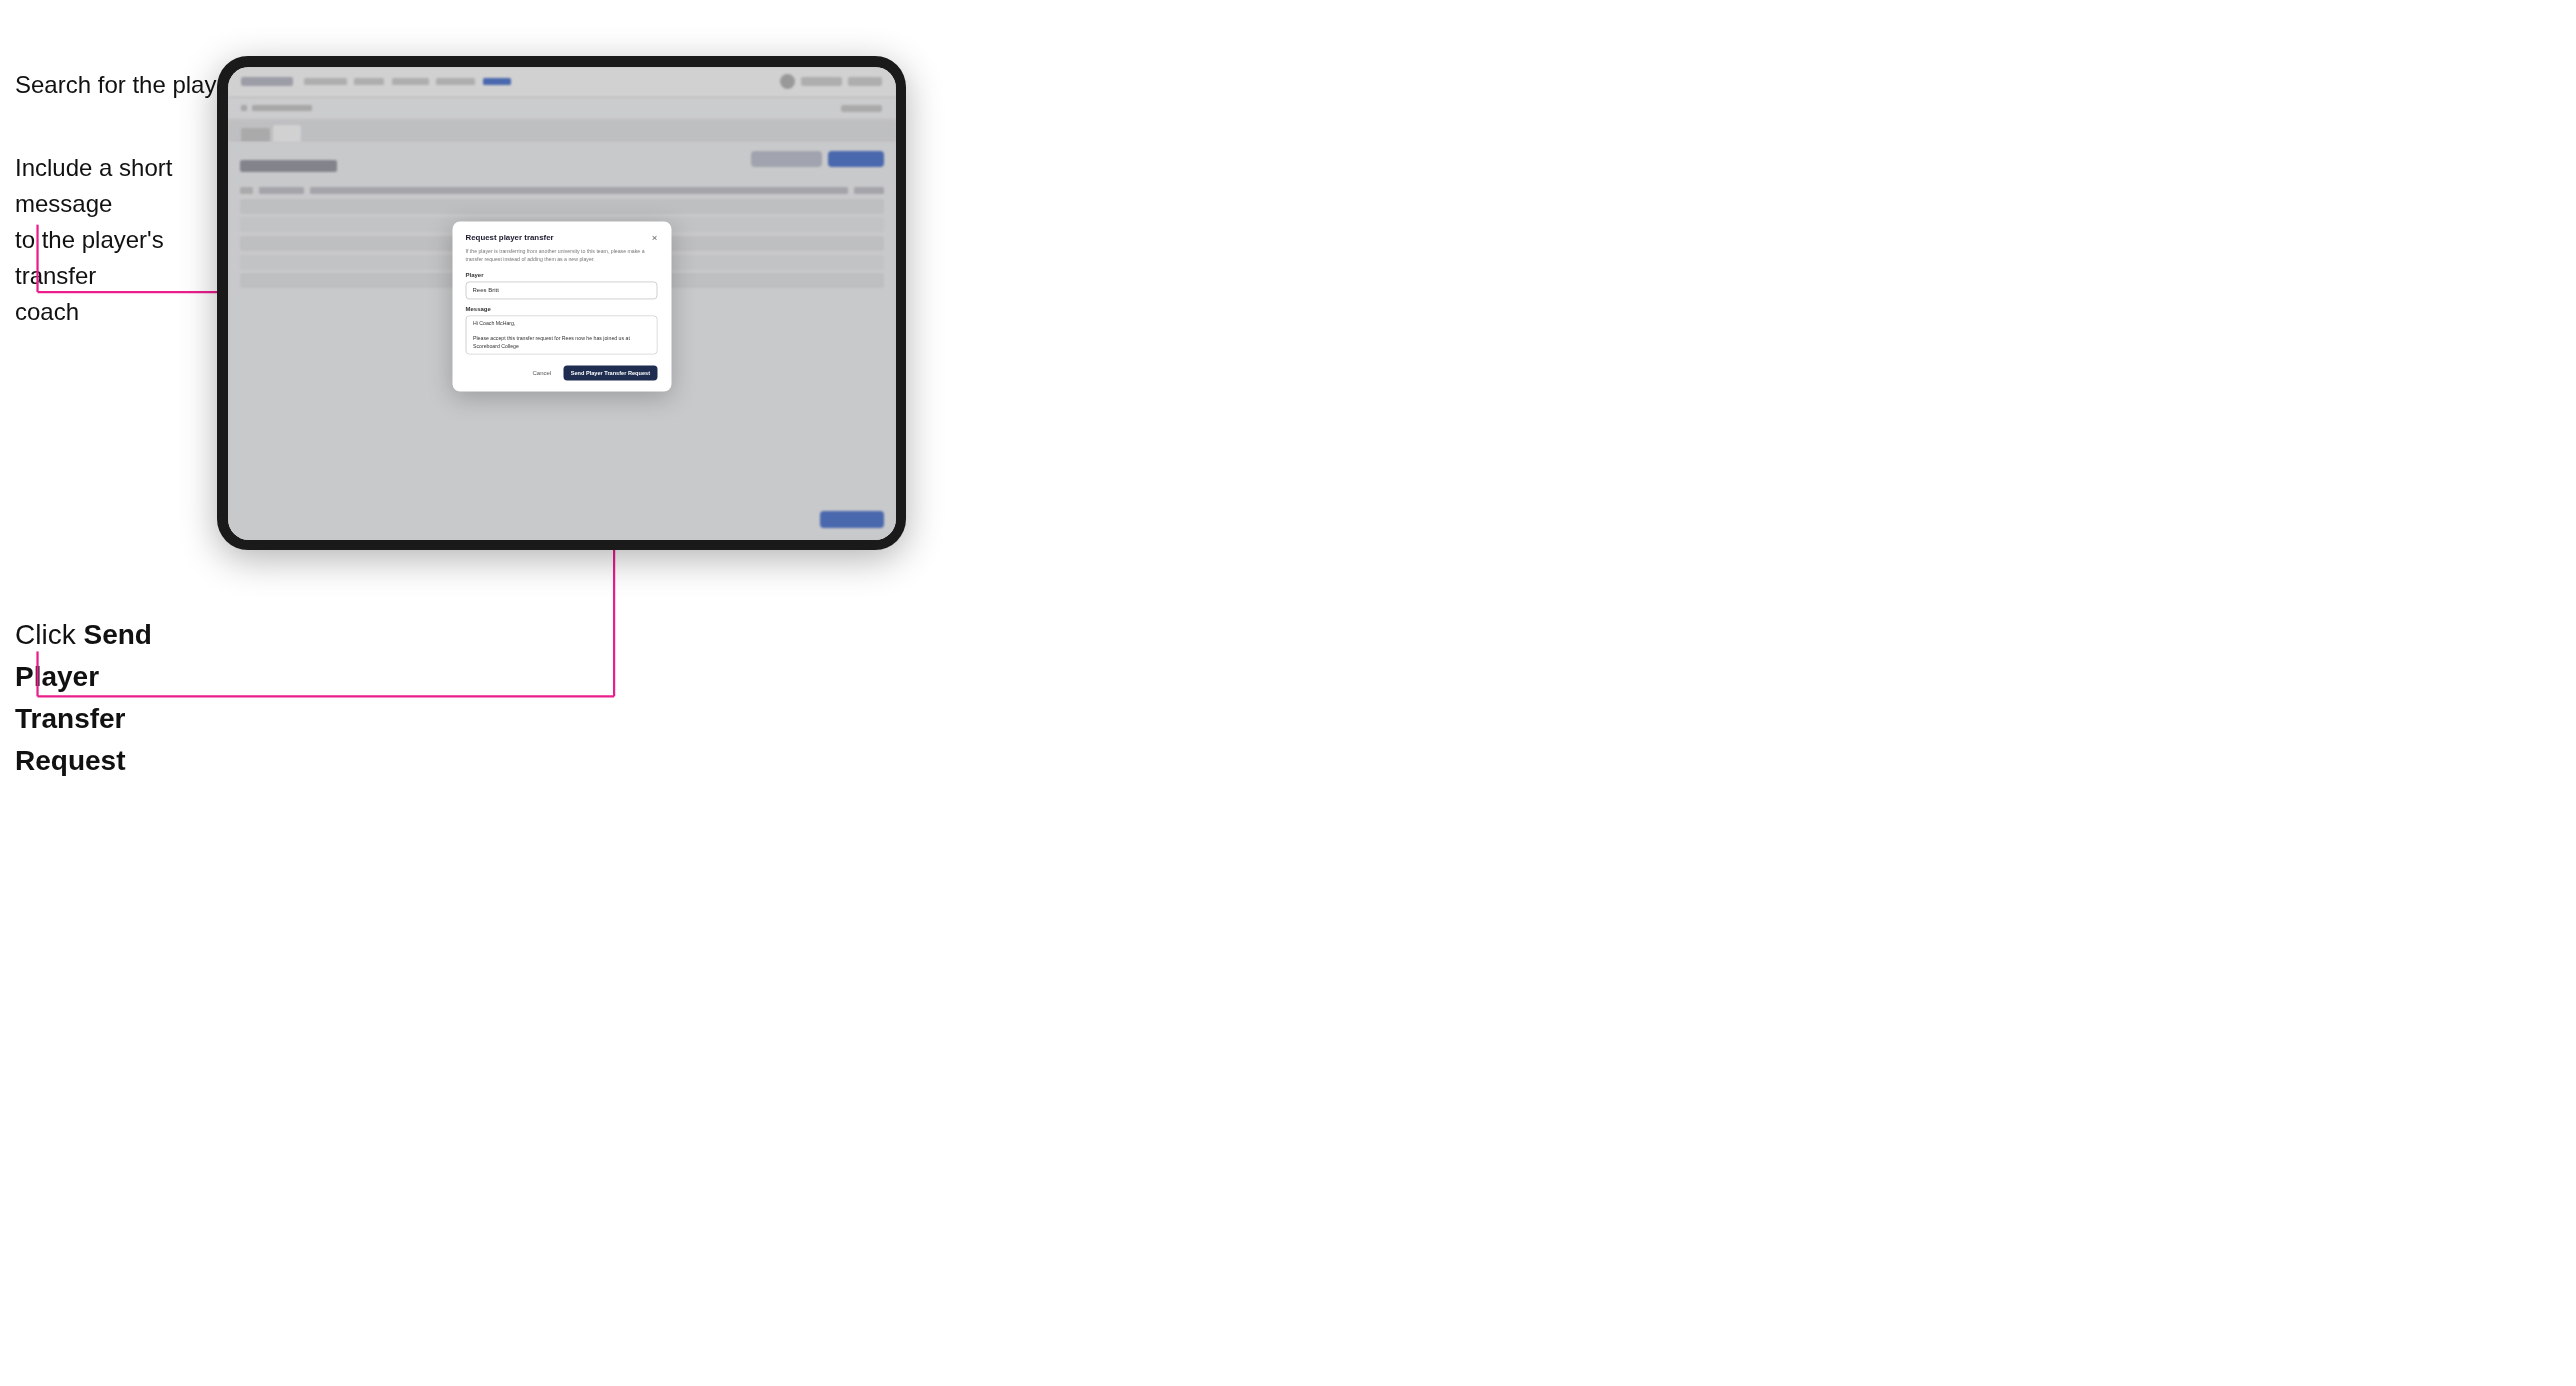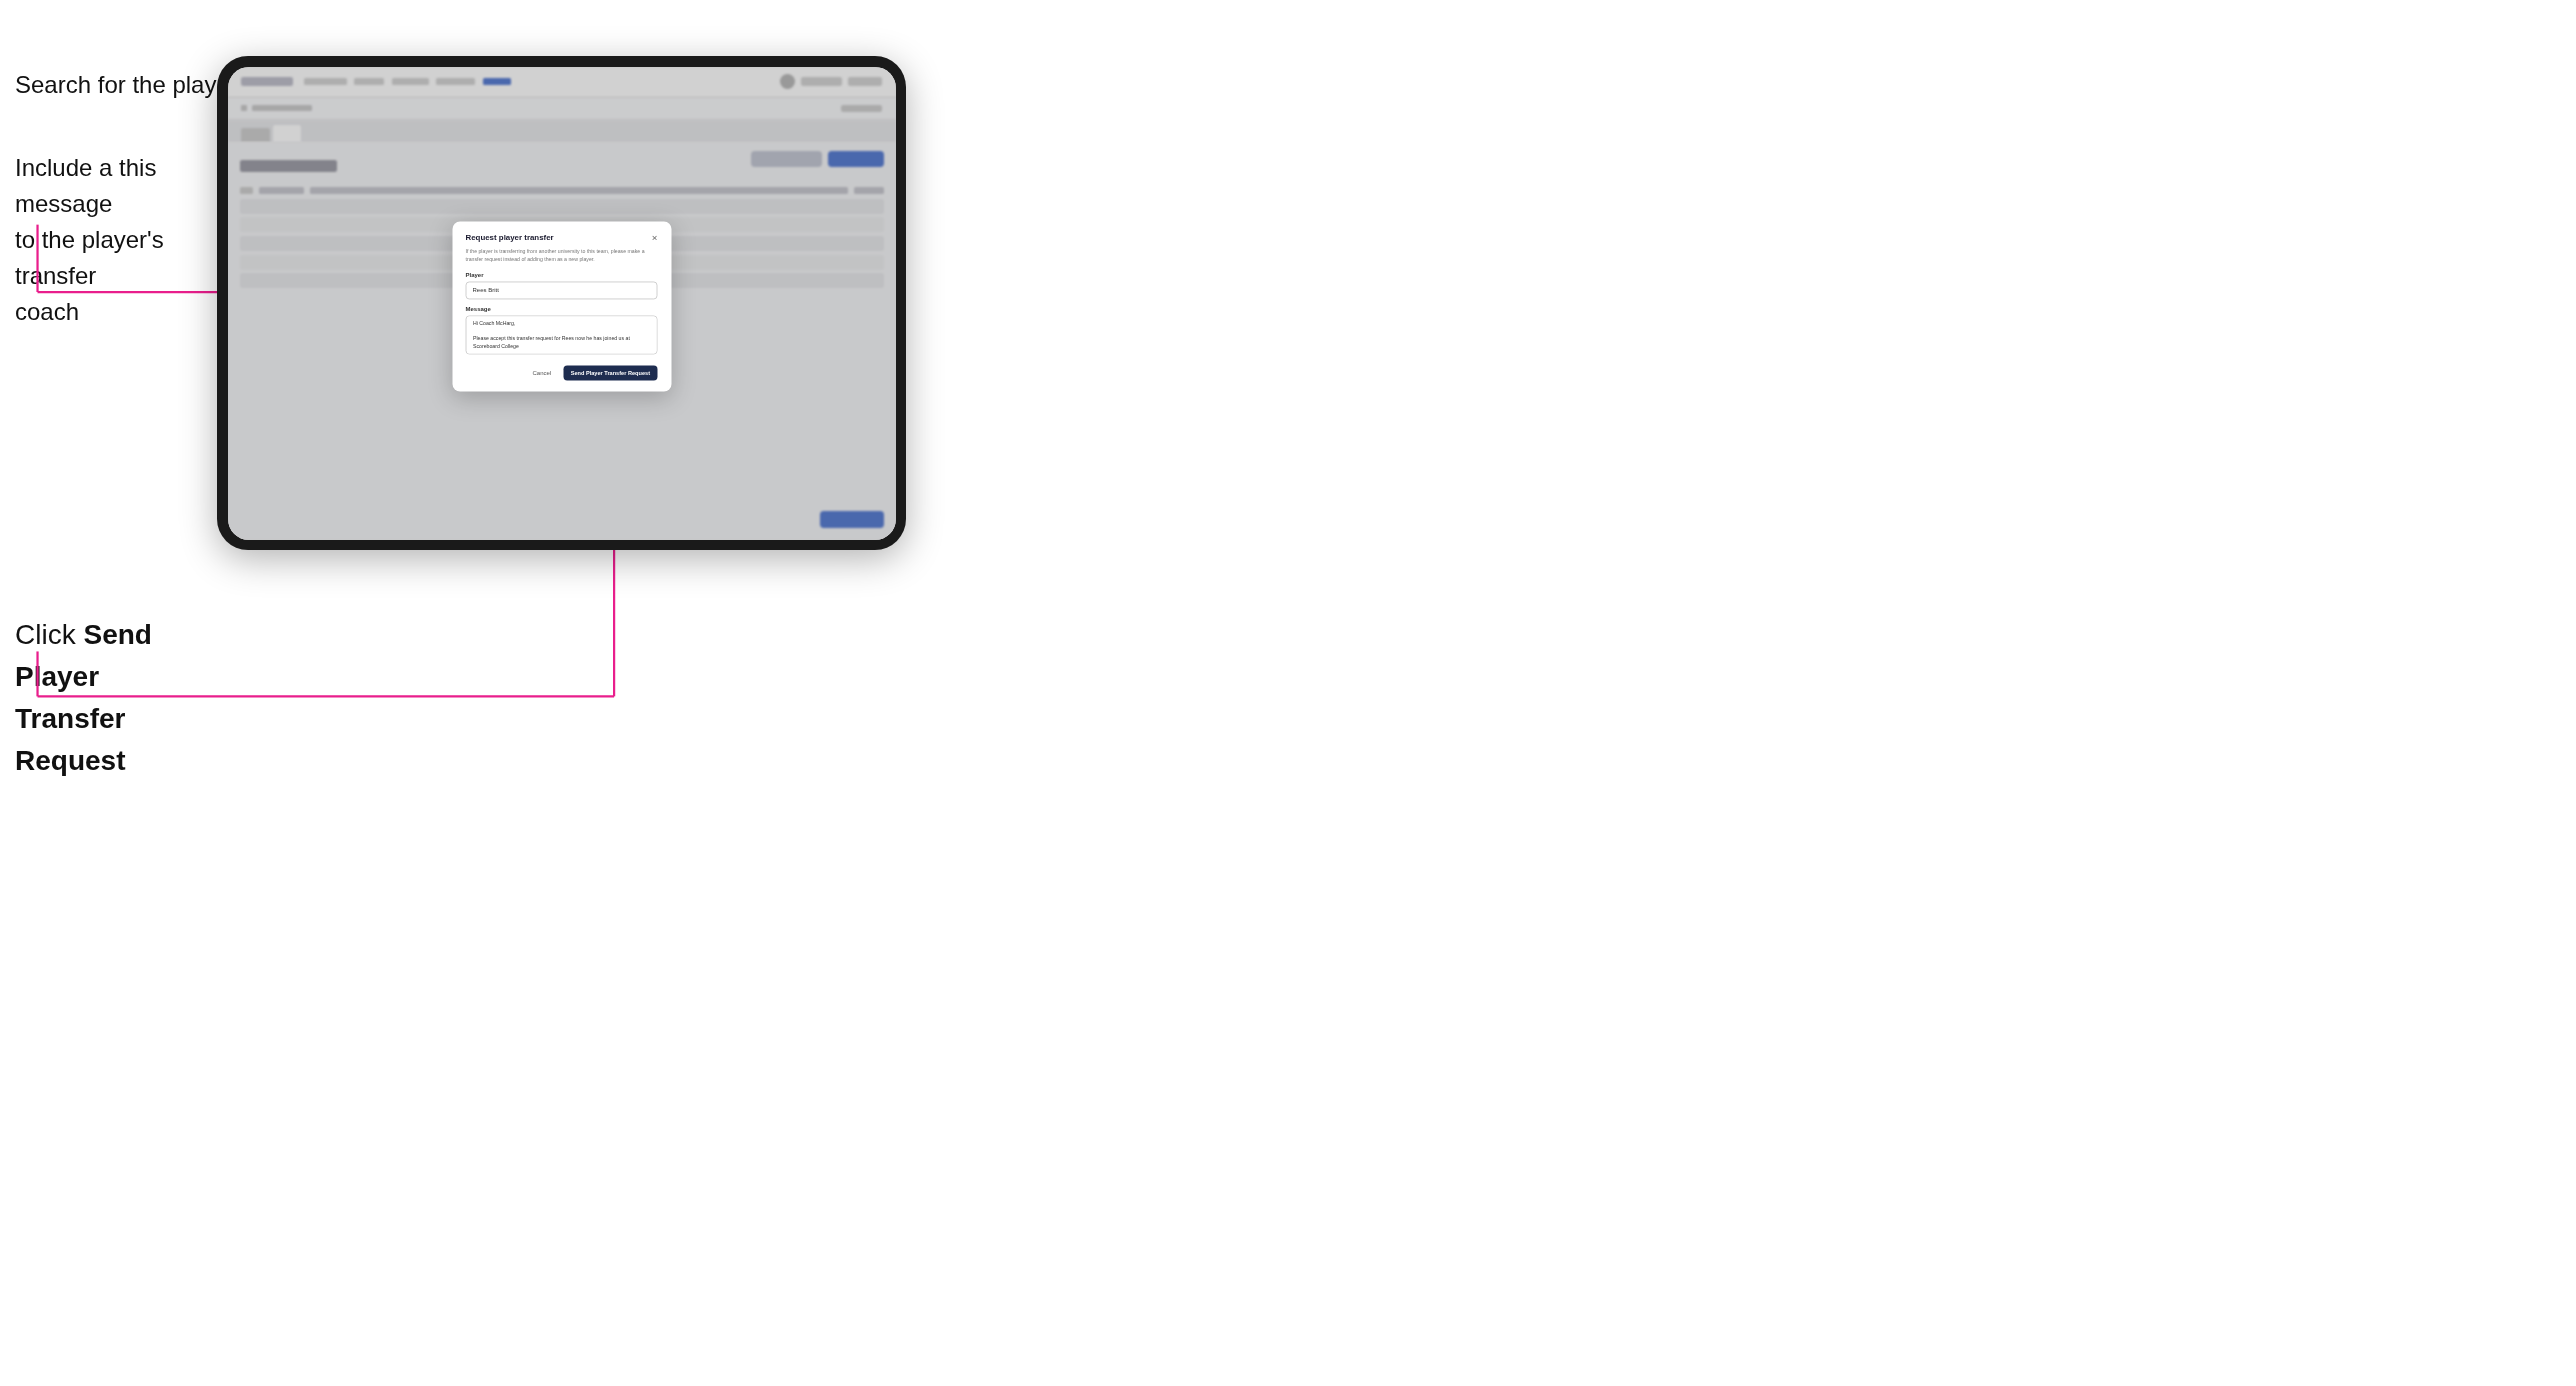--- a/index.html
+++ b/index.html
@@ -24,21 +24,21 @@
 
   </style>
 </head>
 <body>
 
 <div style="position:absolute; top:67px; left:15px; font-size:24px; color:#111; font-weight:400; line-height:1.5;">
   <span>Search for the player.</span>
 </div>
 
 <div style="position:absolute; top:150px; left:15px; font-size:24px; color:#111; font-weight:400; line-height:1.5; width:210px;">
-  <span>Include a this message</span><br>
+  <span>Include a short message</span><br>
   <span>to the player's transfer</span><br>
   <span>coach</span>
 </div>
 
 <div style="position:absolute; top:614px; left:15px; font-size:28px; color:#111; font-weight:400; line-height:1.5; width:195px;">
   <span>Click </span><strong>Send Player Transfer Request</strong>
 </div>
 
 <svg class="arrow-svg" xmlns="http://www.w3.org/2000/svg" viewBox="0 0 3440 1851" width="2576" height="1386">
 

